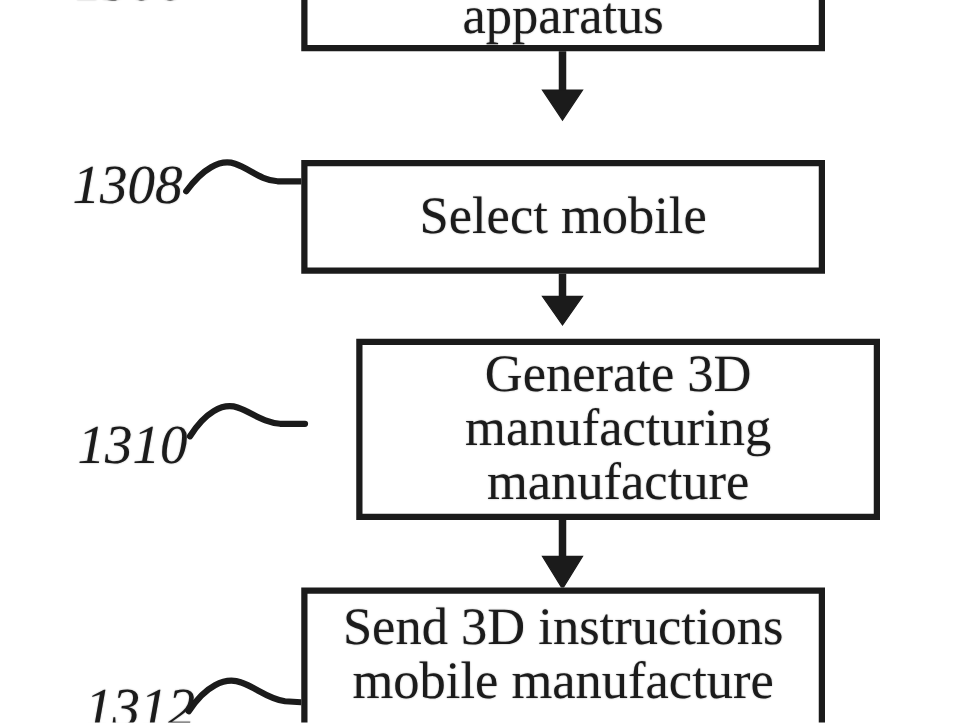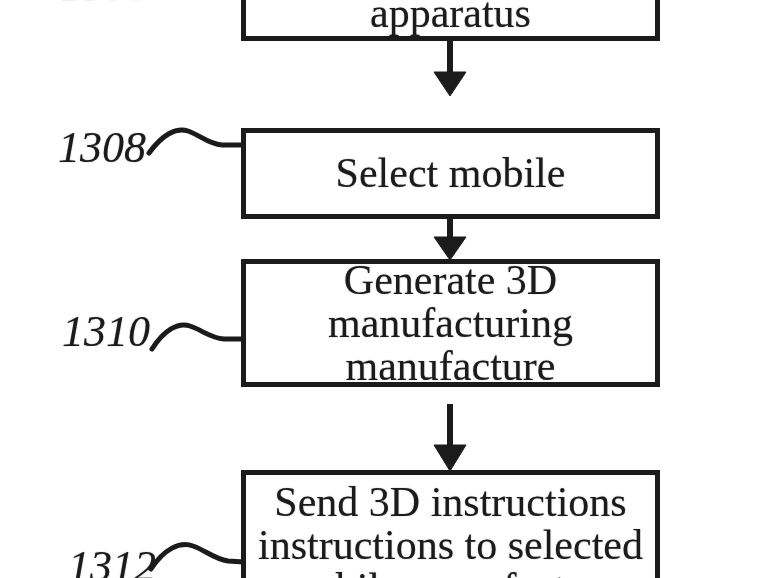--- a/index.html
+++ b/index.html
@@ -20,31 +20,31 @@
     border:5px solid var(--ink,#1b1b1b);
     background:#ffffff;
     display:flex;flex-direction:column;align-items:center;justify-content:center;
     font-size:42px;line-height:43px;text-align:center;
     text-shadow:0 0 1.2px rgba(20,20,20,0.45);
     white-space:nowrap;
   }
   .flow-box .line{display:block;}
   #box-1306{top:-64px;height:105px;justify-content:flex-end;padding-bottom:1px;}
   #box-1308{top:96px;height:91px;margin-top:32px;}
-  #box-1310{top:259px;height:128px;}
+  #box-1310{top:271px;height:145px;margin-left:44px;}
   #box-1312{top:470px;height:200px;justify-content:flex-start;padding-top:6px;}
   .ref-label{
     position:absolute;
     font-size:44px;line-height:44px;
     text-shadow:0 0 1.2px rgba(20,20,20,0.45);
     font-style:italic;
   }
   #ref-1306{left:60px;top:-36px;}
   #ref-1308{left:58px;top:126px;}
-  #ref-1310{left:62px;top:310px;}
+  #ref-1310{left:62px;top:334px;}
   #ref-1312{left:68px;top:545px;}
   svg.connectors{
     position:absolute;left:0;top:0;
     pointer-events:none;
   }
 </style>
 </head>
 <body>
 
 <div class="figure">
@@ -82,21 +82,20 @@
   </div>
 
   <div class="flow-box" id="box-1310">
     <span class="line">Generate 3D</span>
     <span class="line">manufacturing</span>
     <span class="line">manufacture</span>
   </div>
 
   <div class="flow-box" id="box-1312">
     <span class="line">Send 3D instructions</span>
-    <span class="line">instructions to selected</span>
     <span class="line">mobile manufacture</span>
   </div>
 
   <div class="ref-label" id="ref-1306">1306</div>
   <div class="ref-label" id="ref-1308">1308</div>
   <div class="ref-label" id="ref-1310">1310</div>
   <div class="ref-label" id="ref-1312">1312</div>
 
 </div>
 

